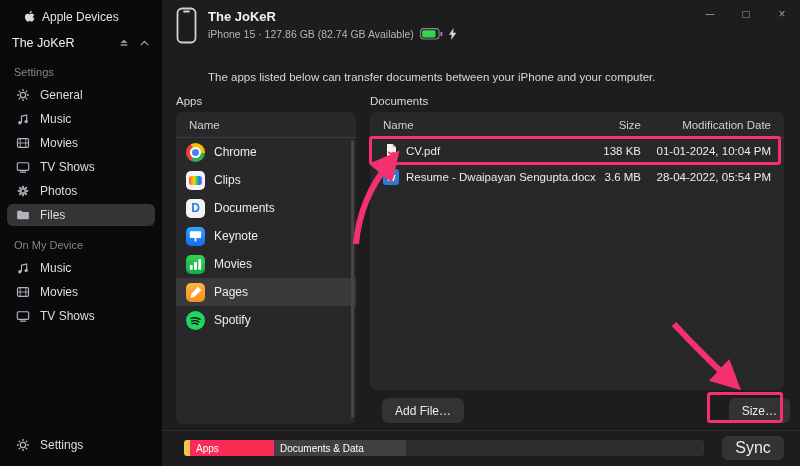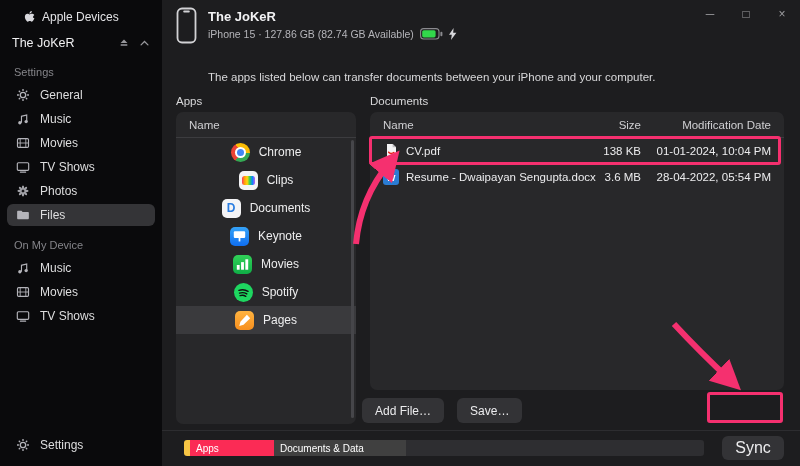--- a/index.html
+++ b/index.html
@@ -43,21 +43,21 @@
 
   .apps-panel { position:absolute; left:14px; top:112px; width:180px; height:312px;
     background:#28282a; border-radius:7px; overflow:hidden; }
   .docs-panel { position:absolute; left:208px; top:112px; width:414px; height:278px;
     background:#28282a; border-radius:7px; overflow:hidden; }
   .table-head { display:flex; align-items:center; height:26px; padding:0 13px;
     border-bottom:1px solid #3c3c3f; font-size:11.5px; color:#cfcfd2; }
   .apps-scroll { position:absolute; right:2px; top:28px; bottom:6px; width:3px;
     background:#46464a; border-radius:2px; }
 
-  .app-row { display:flex; align-items:center; gap:9px; height:28px; padding:0 10px; font-size:12px; color:#ededee;justify-content:center; }
+  .app-row { display:flex; align-items:center; gap:9px; height:28px; padding:0 10px; font-size:12px; color:#ededee; }
   .app-row.selected { background:#3a3a3d; }
   .app-icon { width:19px; height:19px; border-radius:5px; flex:none;
     display:flex; align-items:center; justify-content:center; position:relative; }
   .icon-chrome { border-radius:50%;
     background:conic-gradient(from -30deg,#fbbc05 0 120deg,#34a853 0 240deg,#ea4335 0 360deg); }
   .chrome-center { width:7px; height:7px; border-radius:50%; background:#4285f4; box-shadow:0 0 0 2px #fff; }
   .icon-clips { background:#f4f4f6; }
   .clips-cam { width:13px; height:9px; border-radius:2.5px;
     background:linear-gradient(90deg,#ff375f,#ff9f0a,#ffd60a,#30d158,#0a84ff,#bf5af2); }
   .icon-documents { background:#f4f4f6; color:#2a7de1; font-weight:bold; font-size:12px; }
@@ -66,22 +66,22 @@
   .icon-pages { background:linear-gradient(180deg,#ffb340,#f78f1e); }
   .icon-spotify { background:#1ed760; border-radius:50%; }
 
   .doc-row { display:flex; align-items:center; height:26px; padding:0 13px; font-size:11.5px; color:#ececee; }
   .col-name { flex:1; min-width:0; display:flex; align-items:center; gap:7px; white-space:nowrap; }
   .col-size { width:56px; margin-left:12px; text-align:right; flex:none; }
   .col-date { width:118px; margin-left:12px; text-align:right; flex:none; }
   .doc-icon { width:16px; height:16px; flex:none; display:flex; align-items:center; justify-content:center; }
   .icon-word { background:#2b7cd3; border-radius:3px; color:#fff; font-weight:bold; font-size:9.5px; }
 
-  .actions { position:absolute; top:398px; left:200px; width:414px; display:flex;
-    justify-content:flex-start; gap:13px; padding-right:6px; }
+  .actions { position:absolute; top:398px; left:220px; width:414px; display:flex;
+    justify-content:space-between; gap:4px; padding-right:6px; }
   .btn { background:#333336; border:none; border-radius:6px; color:#ececee;
     font-size:12px; font-family:inherit; padding:5px 13px; height:25px; }
 
   .bottom-divider { position:absolute; left:0; right:0; top:430px; border-top:1px solid #2d2d30; }
   .storage-bar { position:absolute; left:22px; top:440px; width:520px; height:16px;
     display:flex; border-radius:3px; overflow:hidden; }
   .seg { height:100%; display:flex; align-items:center; font-size:10px; color:#fff; white-space:nowrap; }
   .seg-other { width:6px; }
   .seg-apps { width:84px; padding-left:6px; }
   .seg-docs { width:132px; padding-left:6px; }
@@ -328,40 +328,40 @@
     <div class="app-row">
       <span class="app-icon icon-numbers">
         <svg width="19" height="19" viewBox="0 0 20 20">
             <rect x="4" y="10.5" width="3" height="5" fill="#fff"></rect>
             <rect x="8.5" y="7.5" width="3" height="8" fill="#fff"></rect>
             <rect x="13" y="4.5" width="3" height="11" fill="#fff"></rect>
           </svg>
       </span>
       <span>Movies</span>
     </div>
+    <div class="app-row selected">
+      <span class="app-icon icon-pages">
+        <svg width="19" height="19" viewBox="0 0 20 20">
+            <path d="M12.5 4l3.5 3.5-7 7-4.5 1.2 1.2-4.5z" fill="#fff"></path>
+          </svg>
+      </span>
+      <span>Pages</span>
+    </div>
     <div class="app-row">
       <span class="app-icon icon-spotify">
         <svg width="19" height="19" viewBox="0 0 20 20">
             <g fill="none" stroke="#101010" stroke-width="1.5" stroke-linecap="round">
               <path d="M5.2 7.7c3.3-1 6.8-.7 9.6 1.1"></path>
               <path d="M5.8 10.6c2.7-.8 5.4-.5 7.7.9"></path>
               <path d="M6.4 13.3c2.1-.6 4.2-.4 6 .7"></path>
             </g>
           </svg>
       </span>
       <span>Spotify</span>
     </div>
-    <div class="app-row selected">
-      <span class="app-icon icon-pages">
-        <svg width="19" height="19" viewBox="0 0 20 20">
-            <path d="M12.5 4l3.5 3.5-7 7-4.5 1.2 1.2-4.5z" fill="#fff"></path>
-          </svg>
-      </span>
-      <span>Pages</span>
-    </div>
 
     <div class="apps-scroll"></div>
   </div>
 
   <div class="docs-panel">
     <div class="table-head">
       <span class="col-name">Name</span>
       <span class="col-size">Size</span>
       <span class="col-date">Modification Date</span>
     </div>
@@ -388,21 +388,21 @@
           </span>
         <span>Resume - Dwaipayan Sengupta.docx</span>
       </span>
       <span class="col-size">3.6 MB</span>
       <span class="col-date">28-04-2022, 05:54 PM</span>
     </div>
   </div>
 
   <div class="actions">
     <button class="btn">Add File…</button>
-    <button class="btn">Save…</button>
+    <button class="btn">Size…</button>
   </div>
 
   <div class="bottom-divider"></div>
 
   <div class="storage-bar">
     <span class="seg seg-other" style="background: rgb(246, 197, 68);"></span>
     <span class="seg seg-apps" style="background: rgb(251, 43, 85);">
         <span>Apps</span>
       </span>
     <span class="seg seg-docs" style="background: #404040;">

